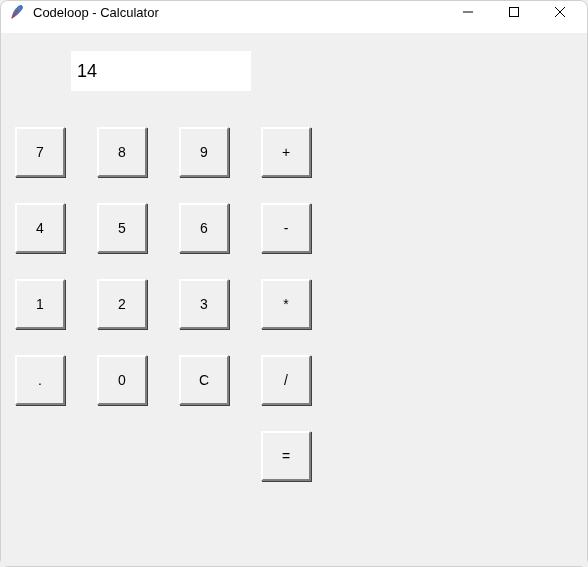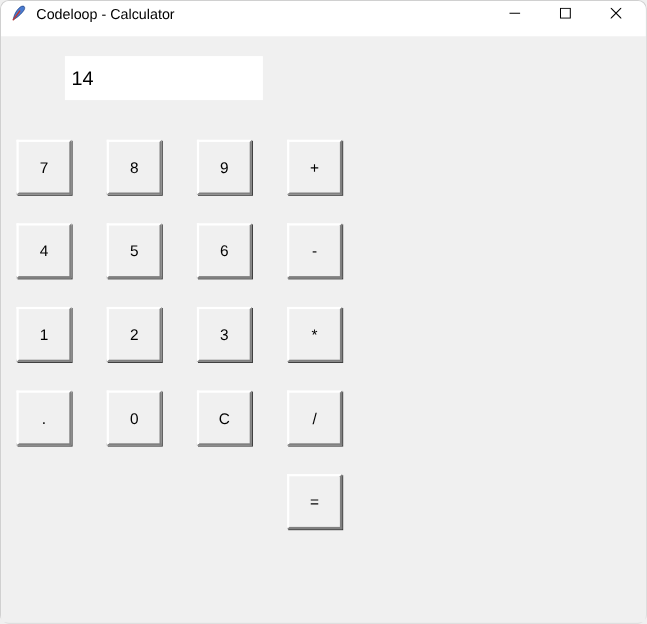--- a/index.html
+++ b/index.html
@@ -53,21 +53,21 @@
   .client {
     position: absolute;
     top: 32px;
     left: 0;
     right: 0;
     bottom: 0;
     background: #f0f0f0;
   }
   .display-wrap {
     position: absolute;
-    left: 58px;
+    left: 70px;
     top: 18px;
   }
   .display {
     width: 180px;
     height: 40px;
     background: #ffffff;
     border: none;
     font-size: 18px;
     font-family: "Segoe UI", Tahoma, sans-serif;
     padding: 4px 6px;

